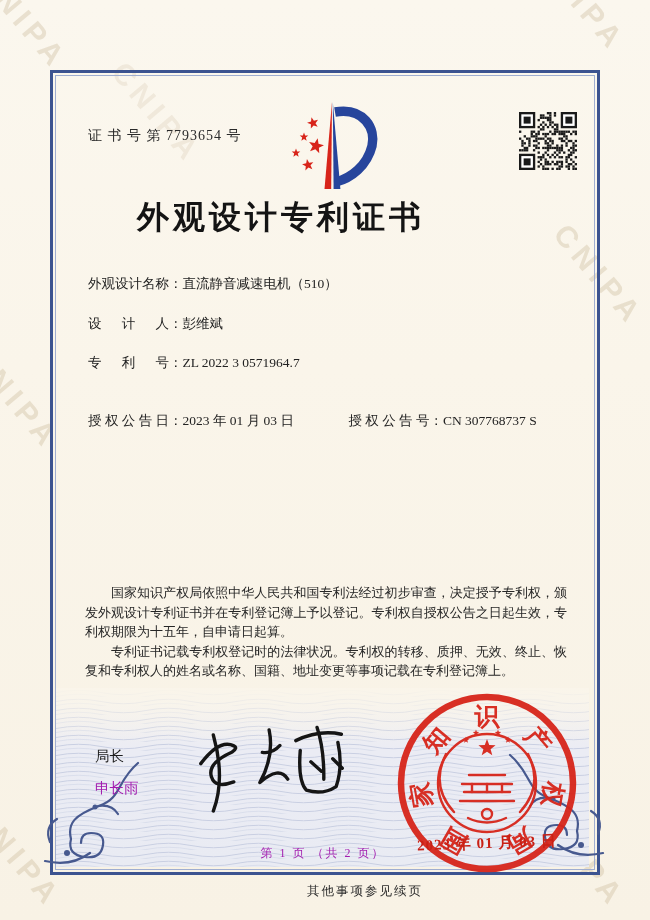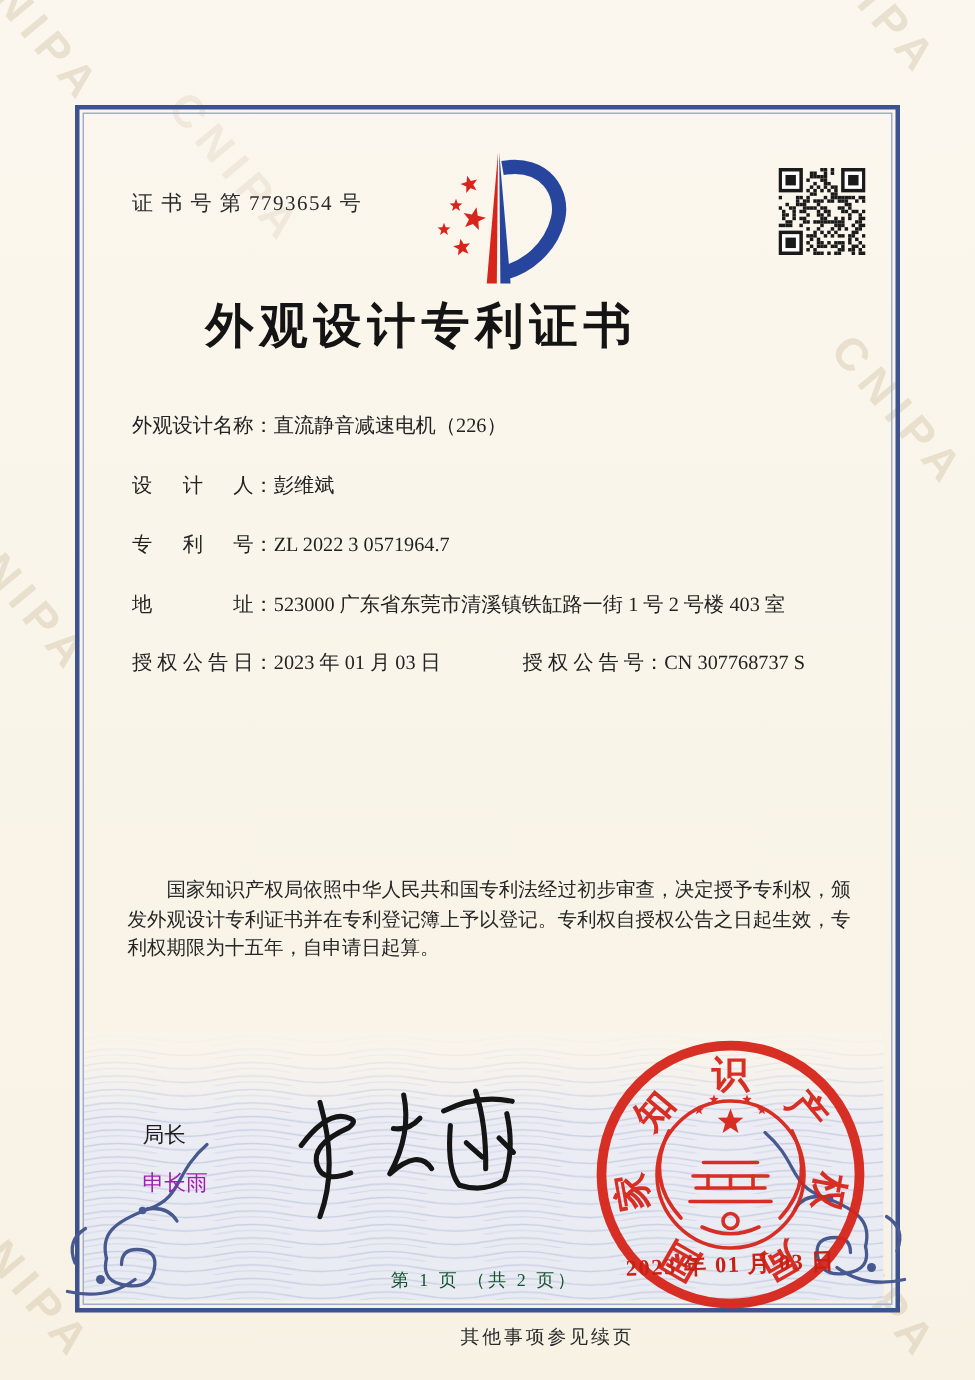--- a/index.html
+++ b/index.html
@@ -49,21 +49,21 @@
   .title{
     position:absolute;left:50px;top:196px;width:462px;text-align:center;
     font-size:32px;font-weight:bold;letter-spacing:4px;color:#141414;z-index:5;
   }
   
   .fields{position:absolute;left:88px;top:276px;width:478px;z-index:5;font-size:13.5px;}
   .frow{margin-bottom:24.5px;line-height:15px;white-space:nowrap;}
   .flabel{display:inline-block;width:81px;text-align:justify;text-align-last:justify;vertical-align:top;}
   .fcolon{display:inline-block;vertical-align:top;}
   .fvalue{display:inline-block;vertical-align:top;}
-  .grant-pair1{display:inline-block;width:257px;white-space:nowrap;}
+  .grant-pair1{display:inline-block;width:257px;white-space:nowrap;margin-top:18px;}
   .grant-pair2{display:inline-block;white-space:nowrap;}
   .glabel{display:inline-block;width:81px;text-align:justify;text-align-last:justify;vertical-align:top;}
   
   .body-text{
     position:absolute;left:85px;top:540px;width:482px;z-index:5;
     font-size:13px;line-height:19.5px;text-align:justify;color:#262626;margin-top:43px;
   }
   .body-text p{margin:0;text-indent:2em;}
   
   .officer-title{position:absolute;left:95px;top:747px;font-size:14.5px;z-index:6;font-family:"Liberation Sans",sans-serif;color:#1d1d1d;}
@@ -74,21 +74,21 @@
   .seal-date{
     position:absolute;left:387px;top:834px;width:200px;text-align:center;z-index:8;
     color:#c92015;font-weight:bold;font-size:15px;letter-spacing:1px;transform:rotate(-2deg);
     white-space:nowrap;
   }
   
   .flourish{position:absolute;z-index:4;}
   .flourish-left{left:36px;top:760px;}
   .flourish-right{left:500px;top:752px;transform:scaleX(-1);}
   
-  .page-info{position:absolute;left:50px;top:845px;width:546px;text-align:center;font-size:12px;letter-spacing:2px;z-index:8;color:#14532d;}
+  .page-info{position:absolute;left:50px;top:845px;width:546px;text-align:center;font-size:12px;letter-spacing:2px;z-index:8;color:#a21caf;}
   .continuation{position:absolute;left:0;top:883px;width:650px;text-align:center;font-size:12.5px;letter-spacing:2px;z-index:5;color:#2a2a2a;margin-left:40px;}
 </style>
 </head>
 <body>
 
 <div class="wm wm1">CNIPA</div>
 <div class="wm wm2">CNIPA</div>
 <div class="wm wm3">CNIPA</div>
 <div class="wm wm4">CNIPA</div>
 <div class="wm wm5">CNIPA</div>
@@ -359,43 +359,41 @@
     <rect x="20" y="2" width="3" height="3" fill="#1a1a1a"></rect>
     <rect x="0" y="18" width="7" height="7" fill="#1a1a1a"></rect>
     <rect x="1" y="19" width="5" height="5" fill="#ffffff"></rect>
     <rect x="2" y="20" width="3" height="3" fill="#1a1a1a"></rect>
   </svg>
 
 <div class="title">外观设计专利证书</div>
 
 <div class="fields">
   <div class="frow">
-    <span class="flabel">外观设计名称</span><span class="fcolon">：</span><span class="fvalue">直流静音减速电机（226）</span>
+    <span class="flabel">外观设计名称</span><span class="fcolon">：</span><span class="fvalue">直流静音减速电机（510）</span>
   </div>
   <div class="frow">
     <span class="flabel">设计人</span><span class="fcolon">：</span><span class="fvalue">彭维斌</span>
   </div>
   <div class="frow">
     <span class="flabel">专利号</span><span class="fcolon">：</span><span class="fvalue">ZL 2022 3 0571964.7</span>
-  </div>
-  <div class="frow">
-    <span class="flabel">地址</span><span class="fcolon">：</span><span class="fvalue">523000 广东省东莞市清溪镇铁缸路一街 1 号 2 号楼 403 室</span>
   </div>
   <div class="frow">
     <span class="grant-pair1">
       <span class="glabel">授权公告日</span><span class="fcolon">：</span><span class="fvalue">2023 年 01 月 03 日</span>
     </span>
     <span class="grant-pair2">
       <span class="glabel">授权公告号</span><span class="fcolon">：</span><span class="fvalue">CN 307768737 S</span>
     </span>
   </div>
 </div>
 
 <div class="body-text">
   <p>国家知识产权局依照中华人民共和国专利法经过初步审查，决定授予专利权，颁发外观设计专利证书并在专利登记簿上予以登记。专利权自授权公告之日起生效，专利权期限为十五年，自申请日起算。</p>
+  <p>专利证书记载专利权登记时的法律状况。专利权的转移、质押、无效、终止、恢复和专利权人的姓名或名称、国籍、地址变更等事项记载在专利登记簿上。</p>
 </div>
 
 <div class="officer-title">局长</div>
 <div class="officer-name">申长雨</div>
 
 <svg class="signature" width="170" height="95" viewBox="0 0 170 95" xmlns="http://www.w3.org/2000/svg">
   <g fill="none" stroke="#151515" stroke-width="3.4" stroke-linecap="round" stroke-linejoin="round">
     <path d="M30 14 q10 44 -4 76"></path>
     <path d="M16 42 q20 -24 34 -16 q4 2 -2 6 q-26 10 -22 24 q3 12 22 6"></path>
     <path d="M78 34 q10 2 18 -6"></path>

